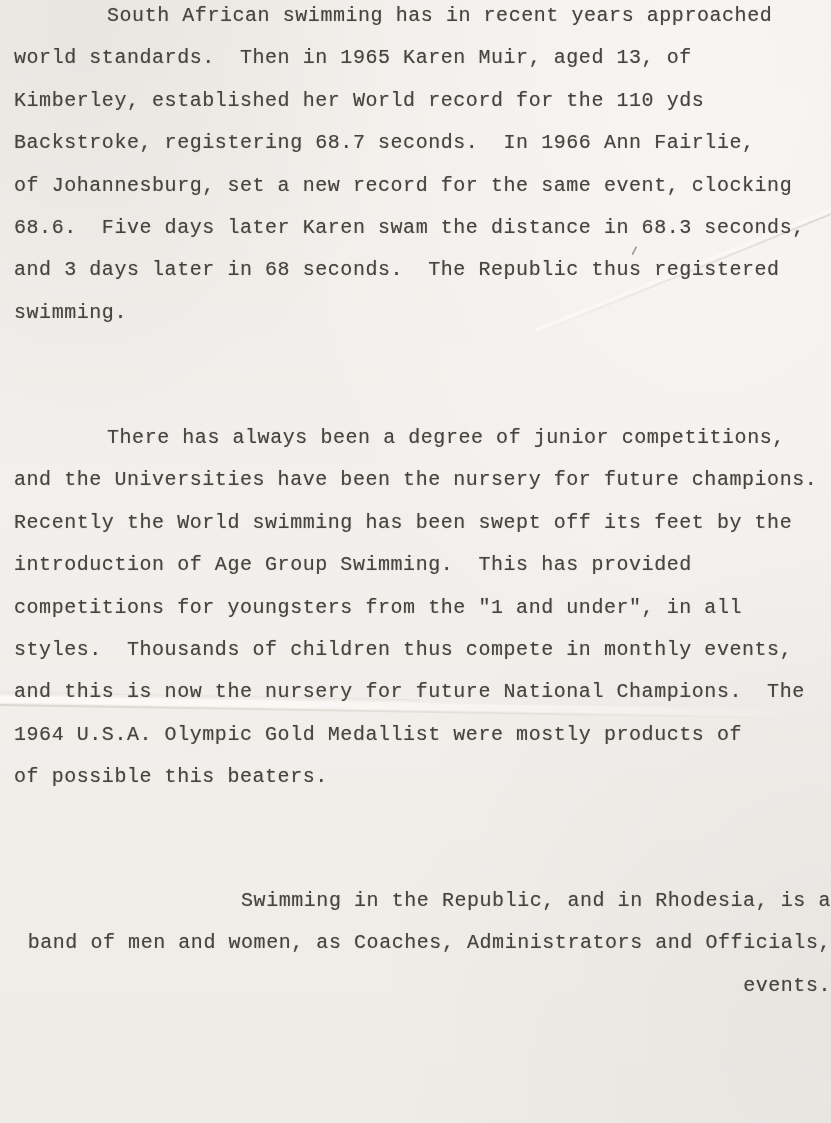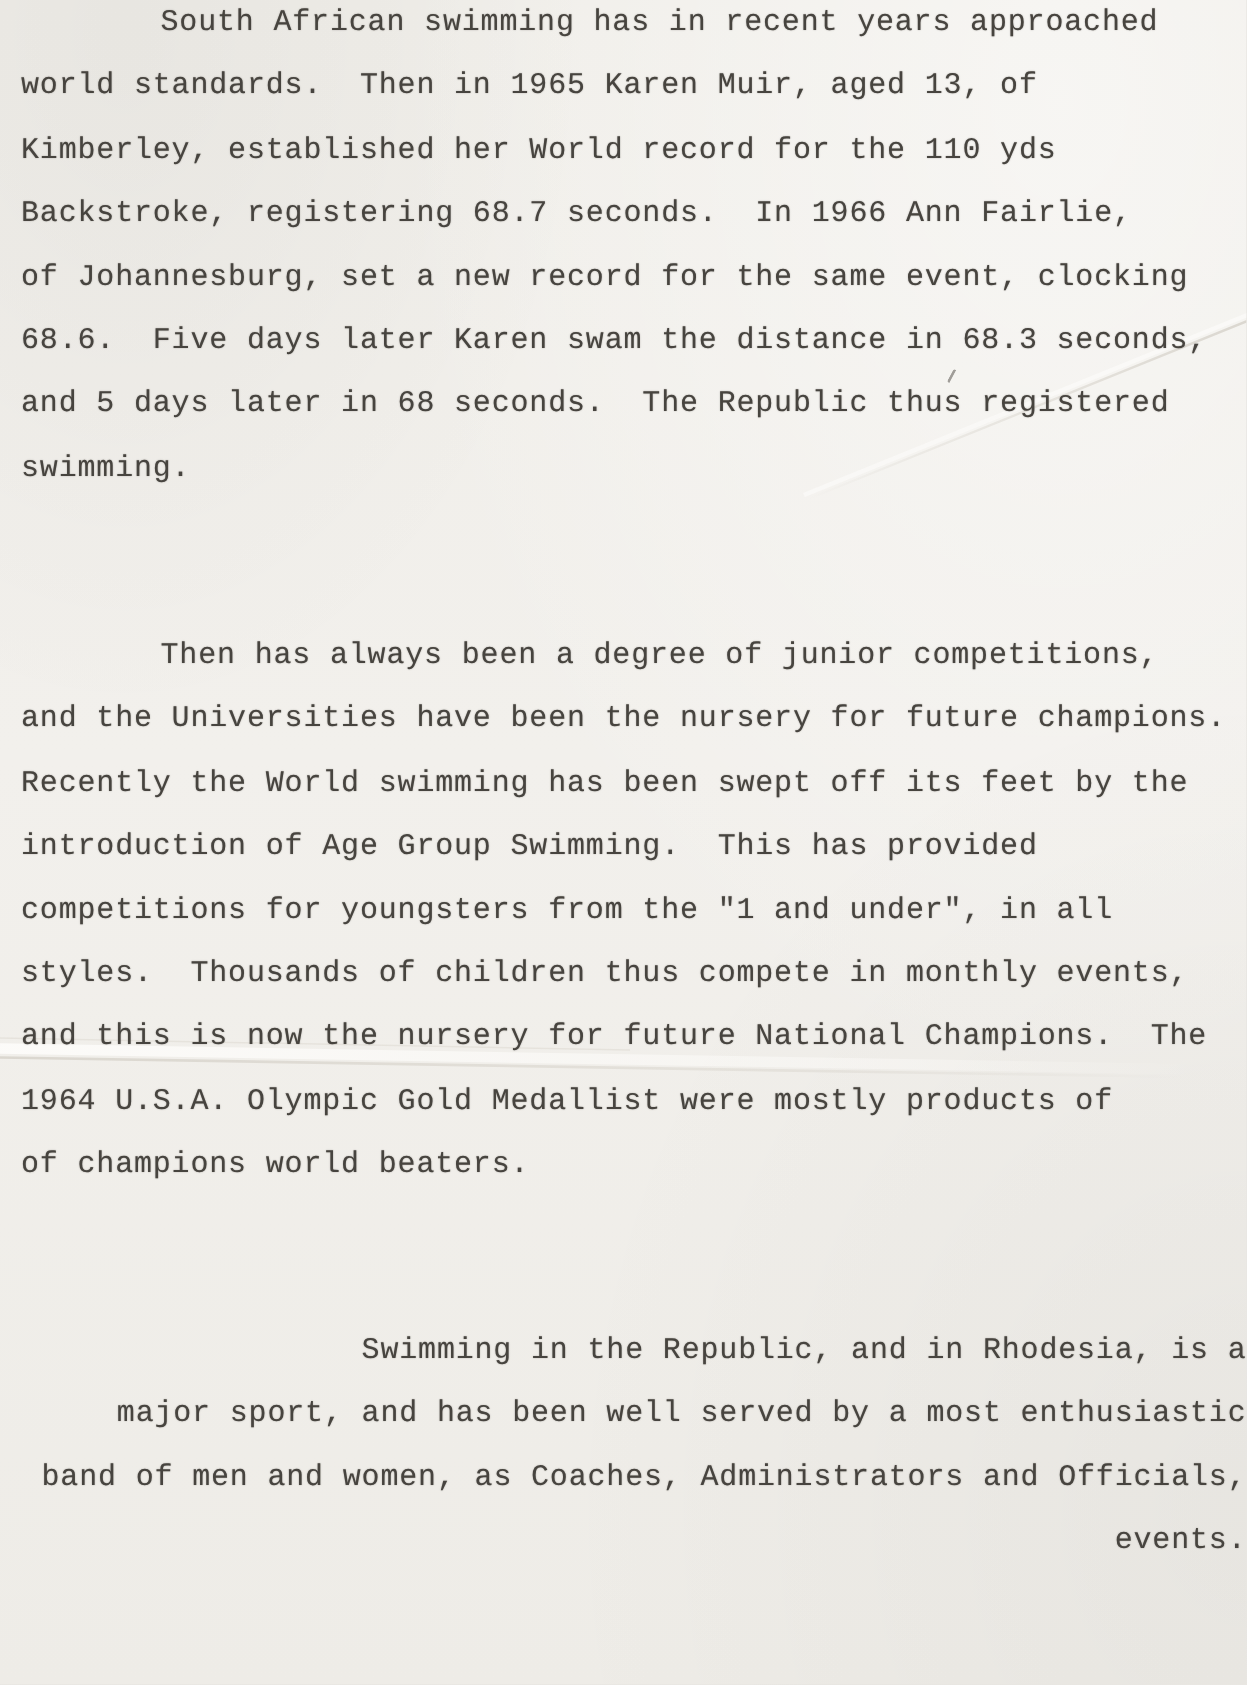--- a/index.html
+++ b/index.html
@@ -89,36 +89,35 @@
 
   <div class="stray-mark"></div>
 
   <div class="para para-1">
     <div class="line indent">South African swimming has in recent years approached</div>
     <div class="line">world standards.  Then in 1965 Karen Muir, aged 13, of</div>
     <div class="line">Kimberley, established her World record for the 110 yds</div>
     <div class="line">Backstroke, registering 68.7 seconds.  In 1966 Ann Fairlie,</div>
     <div class="line">of Johannesburg, set a new record for the same event, clocking</div>
     <div class="line">68.6.  Five days later Karen swam the distance in 68.3 seconds,</div>
-    <div class="line">and 5 days later in 68 seconds.  The Republic thus registered</div>
+    <div class="line">and 3 days later in 68 seconds.  The Republic thus registered</div>
     <div class="line">swimming.</div>
   </div>
 
   <div class="para para-2">
-    <div class="line indent">Then has always been a degree of junior competitions,</div>
+    <div class="line indent">There has always been a degree of junior competitions,</div>
     <div class="line">and the Universities have been the nursery for future champions.</div>
     <div class="line">Recently the World swimming has been swept off its feet by the</div>
     <div class="line">introduction of Age Group Swimming.  This has provided</div>
     <div class="line">competitions for youngsters from the "1 and under", in all</div>
     <div class="line">styles.  Thousands of children thus compete in monthly events,</div>
     <div class="line">and this is now the nursery for future National Champions.  The</div>
     <div class="line">1964 U.S.A. Olympic Gold Medallist were mostly products of</div>
-    <div class="line">of champions world beaters.</div>
+    <div class="line">of possible this beaters.</div>
   </div>
 
   <div class="para para-3">
     <div class="line indent">Swimming in the Republic, and in Rhodesia, is a</div>
-    <div class="line">major sport, and has been well served by a most enthusiastic</div>
     <div class="line">band of men and women, as Coaches, Administrators and Officials,</div>
     <div class="line">events.</div>
   </div>
 
 </div>
 
 </body></html>

